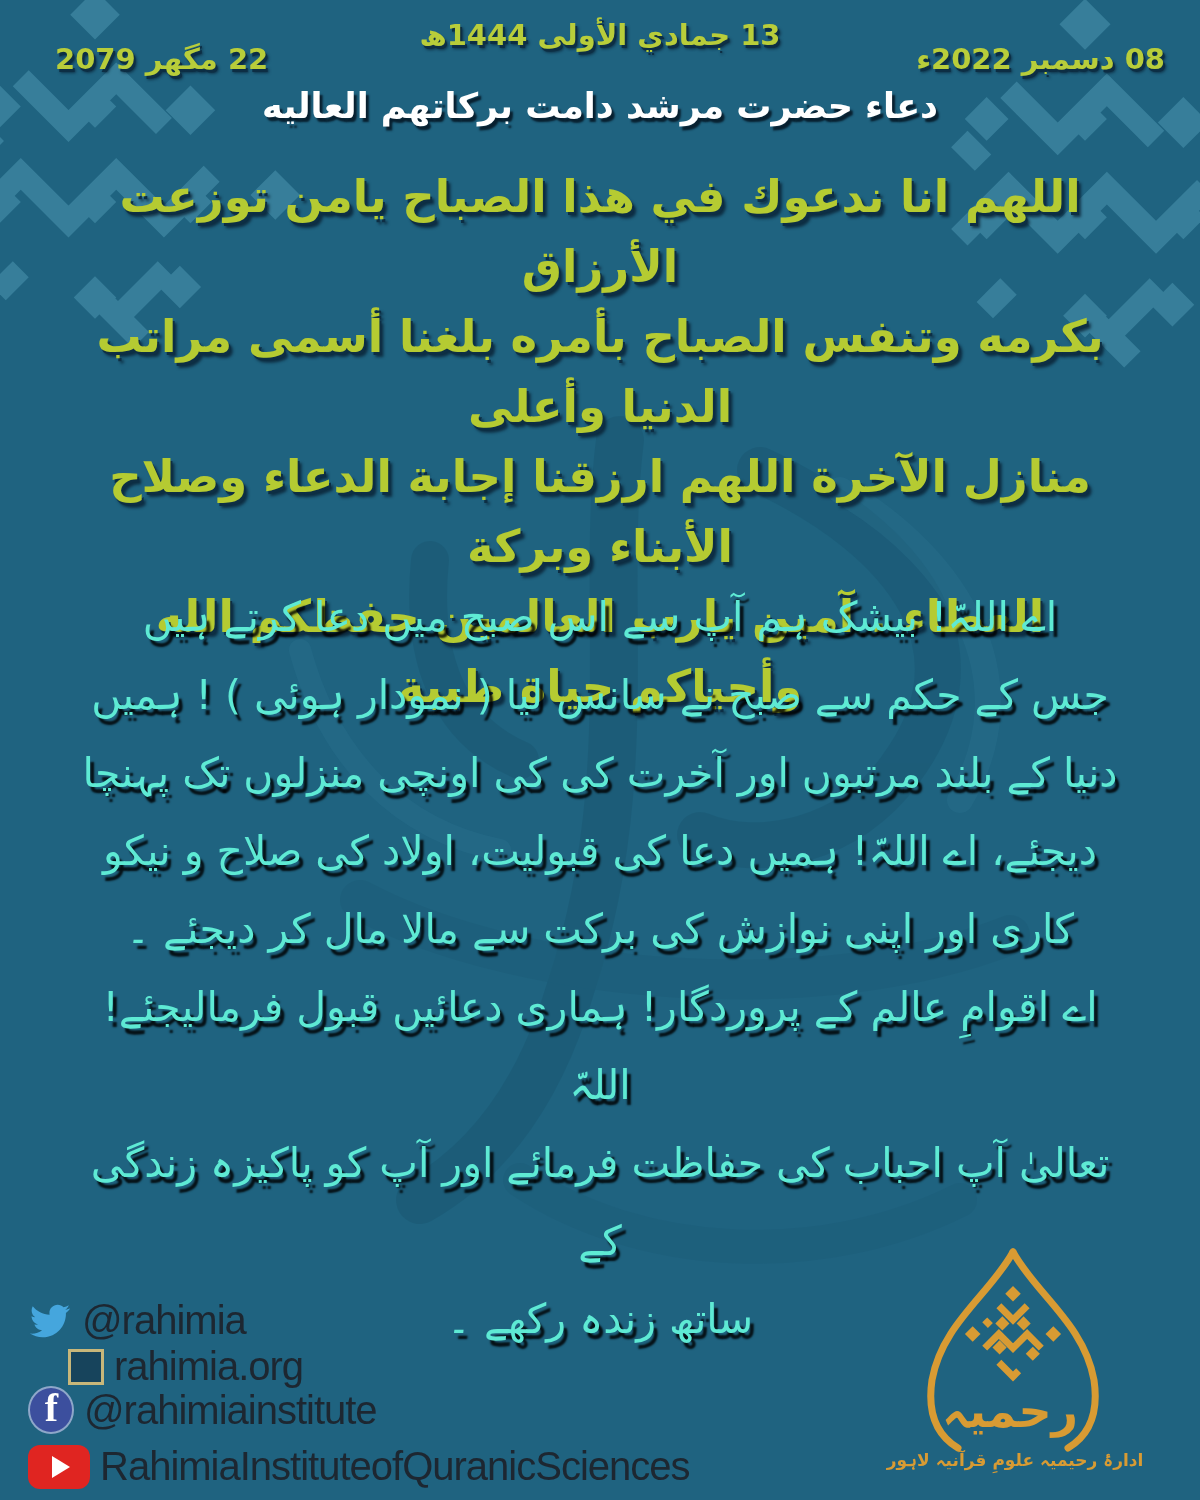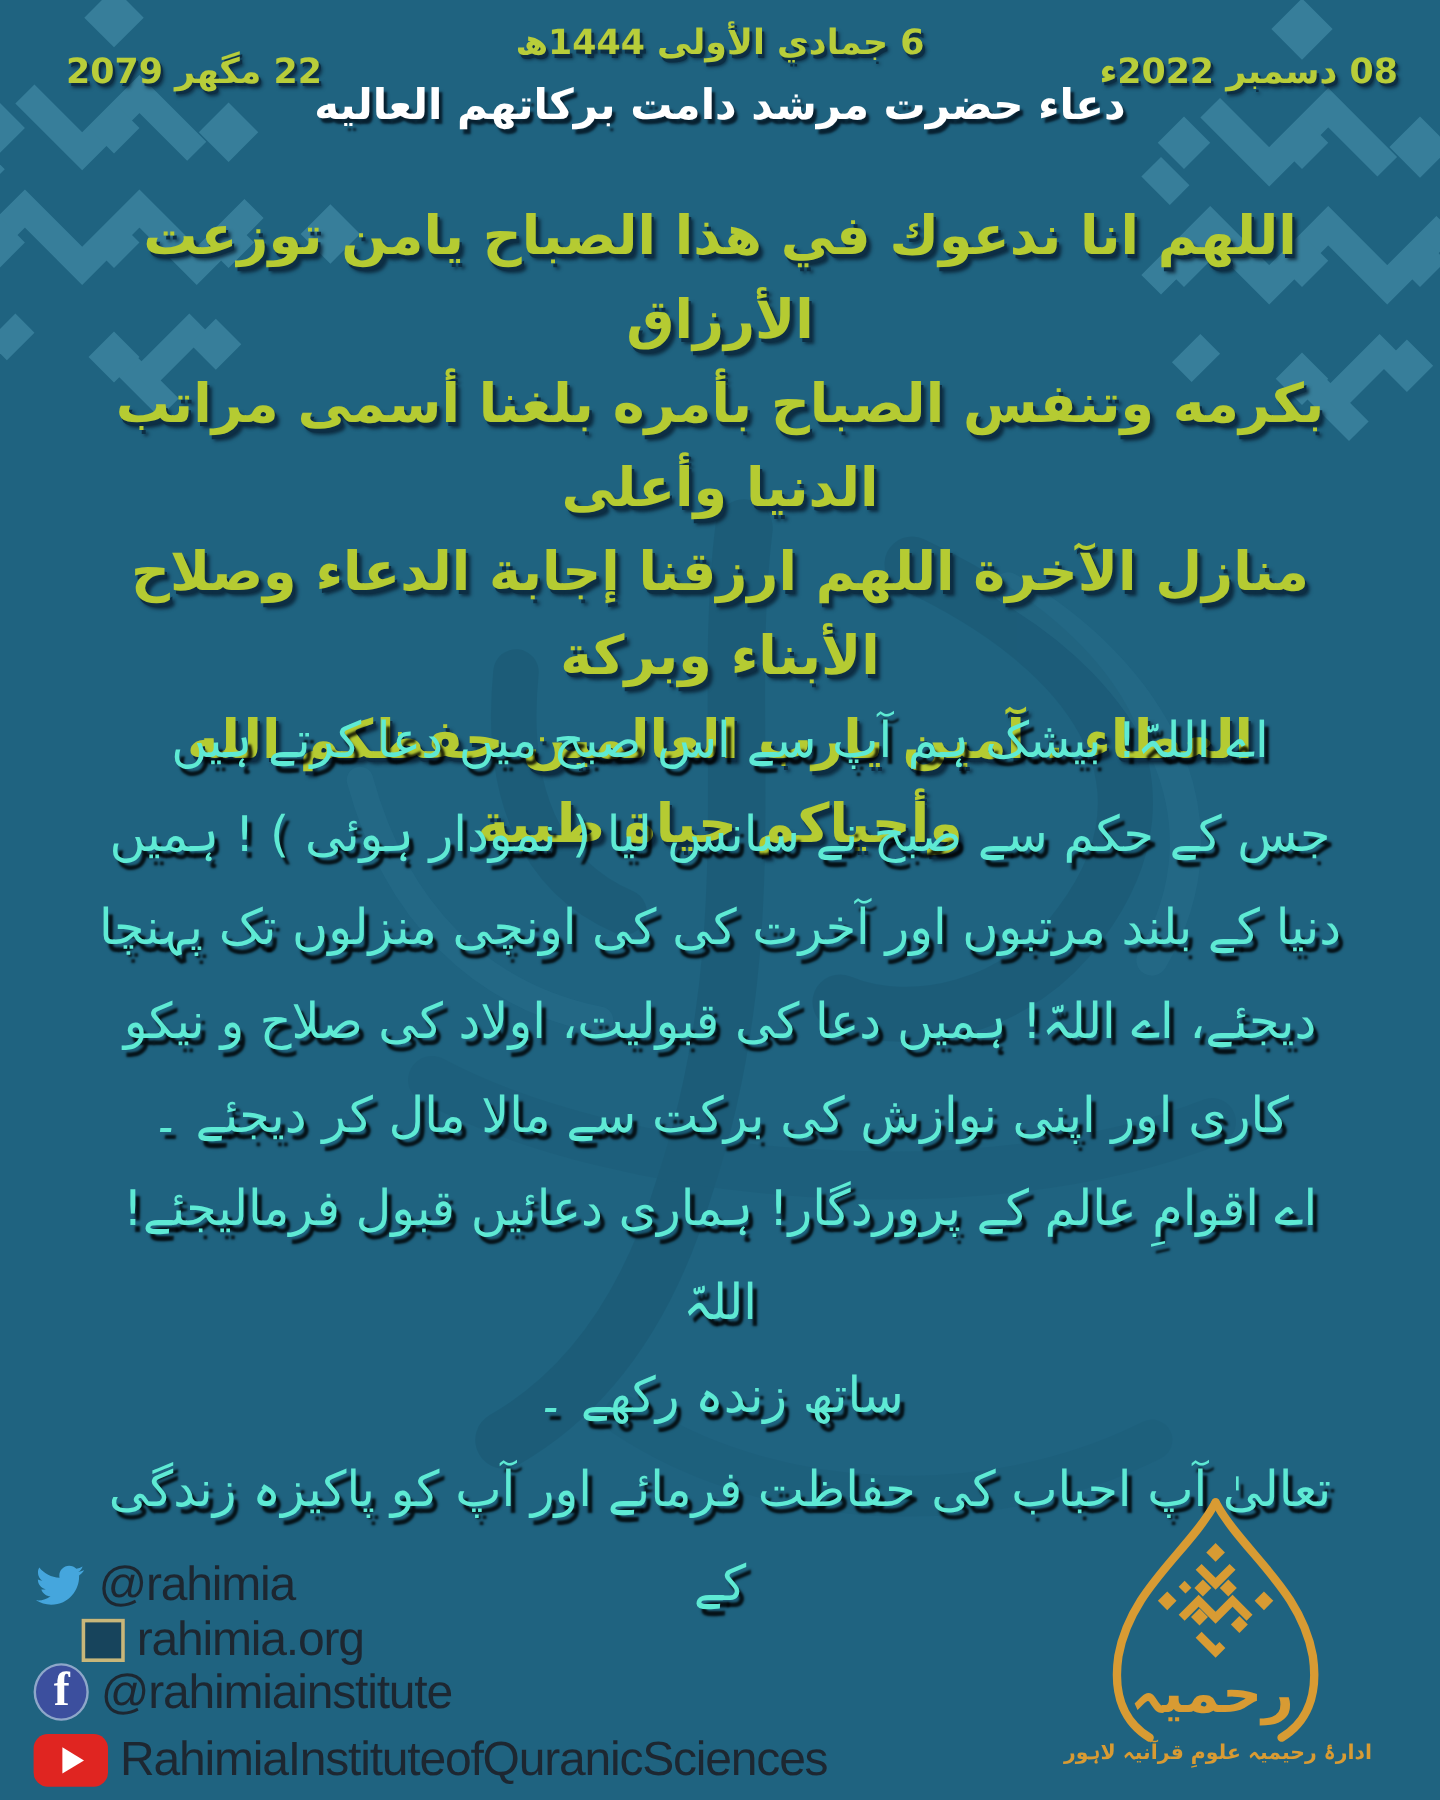--- a/index.html
+++ b/index.html
@@ -20,21 +20,21 @@
   .date{
     position:absolute;direction:rtl;
     color:#b8cd3a;font-size:29px;font-weight:bold;
     text-shadow:2px 3px 0 #0d2e44,3px 4px 3px rgba(8,30,48,.7);
     white-space:nowrap;
   }
   .date-center{top:18px;left:0;width:1200px;text-align:center;}
   .date-right{top:42px;right:35px;}
   .date-left{top:42px;left:55px;}
   .title{
-    position:absolute;top:68px;left:0;width:1200px;text-align:center;direction:rtl;
+    position:absolute;top:86px;left:0;width:1200px;text-align:center;direction:rtl;
     color:#ffffff;font-size:35px;font-weight:bold;
     text-shadow:3px 4px 2px rgba(5,24,38,.9);
   }
   
   .arabic-block{
     position:absolute;top:162px;left:90px;width:1020px;
     direction:rtl;text-align:center;
     color:#b5cb32;font-size:45px;font-weight:bold;line-height:70px;
   }
   .arabic-block .line{
@@ -153,42 +153,42 @@
         <rect x="8" y="62" width="12" height="12"></rect>
         <rect x="110" y="8" width="14" height="14"></rect>
         <rect x="62" y="62" width="12" height="12"></rect>
         <rect x="89" y="89" width="12" height="12"></rect>
         <rect x="35" y="89" width="12" height="12"></rect>
         <rect x="110" y="62" width="12" height="12"></rect>
       </g>
     </svg>
   </div>
 
-  <div class="date date-center">6 جمادي الأولى 1444ھ</div>
+  <div class="date date-center">13 جمادي الأولى 1444ھ</div>
   <div class="date date-right">08 دسمبر 2022ء</div>
   <div class="date date-left">22 مگھر 2079</div>
 
   <div class="title">دعاء حضرت مرشد دامت برکاتهم العالیه</div>
 
   <div class="arabic-block" lang="ar">
     <div class="line">اللهم انا ندعوك في هذا الصباح يامن توزعت الأرزاق</div>
     <div class="line">بكرمه وتنفس الصباح بأمره بلغنا أسمى مراتب الدنيا وأعلى</div>
     <div class="line">منازل الآخرة اللهم ارزقنا إجابة الدعاء وصلاح الأبناء وبركة</div>
     <div class="line">العطاء . آمين يارب العالمين حفظكم الله وأحياكم حياة طيبة</div>
   </div>
 
   <div class="urdu-block" lang="ur">
     <div class="line">اے اللہّ! بیشک ہم آپ سے اس صبح میں دعا کرتے ہیں</div>
     <div class="line">جس کے حکم سے صبح نے سانس لیا ( نمودار ہوئی ) ! ہمیں</div>
     <div class="line">دنیا کے بلند مرتبوں اور آخرت کی کی اونچی منزلوں تک پہنچا</div>
     <div class="line">دیجئے، اے اللہّ! ہمیں دعا کی قبولیت، اولاد کی صلاح و نیکو</div>
     <div class="line">کاری اور اپنی نوازش کی برکت سے مالا مال کر دیجئے ۔</div>
     <div class="line">اے اقوامِ عالم کے پروردگار! ہماری دعائیں قبول فرمالیجئے! اللہّ</div>
+    <div class="line">تعالیٰ آپ احباب کی حفاظت فرمائے اور آپ کو پاکیزہ زندگی کے</div>
     <div class="line">ساتھ زندہ رکھے ۔</div>
-    <div class="line">تعالیٰ آپ احباب کی حفاظت فرمائے اور آپ کو پاکیزہ زندگی کے</div>
   </div>
 
   <div class="social-row row-twitter">
     <span class="icon-box">
       <svg width="44" height="40" viewBox="0 0 24 24" fill="#45a6dd">
         <path d="M23.954 4.569c-.885.389-1.83.654-2.825.775 1.014-.611 1.794-1.574 2.163-2.723-.951.555-2.005.959-3.127 1.184-.896-.959-2.173-1.559-3.591-1.559-2.717 0-4.92 2.203-4.92 4.917 0 .39.045.765.127 1.124C7.691 8.094 4.066 6.13 1.64 3.161c-.427.722-.666 1.561-.666 2.475 0 1.71.87 3.213 2.188 4.096-.807-.026-1.566-.248-2.228-.616v.061c0 2.385 1.693 4.374 3.946 4.827-.413.111-.849.171-1.296.171-.314 0-.615-.03-.916-.086.631 1.953 2.445 3.377 4.604 3.417-1.68 1.319-3.809 2.105-6.102 2.105-.39 0-.779-.023-1.17-.067 2.189 1.394 4.768 2.209 7.557 2.209 9.054 0 13.999-7.496 13.999-13.986 0-.209 0-.42-.015-.63.961-.689 1.8-1.56 2.46-2.548z"></path>
       </svg>
     </span>
     <span>@rahimia</span>
   </div>

